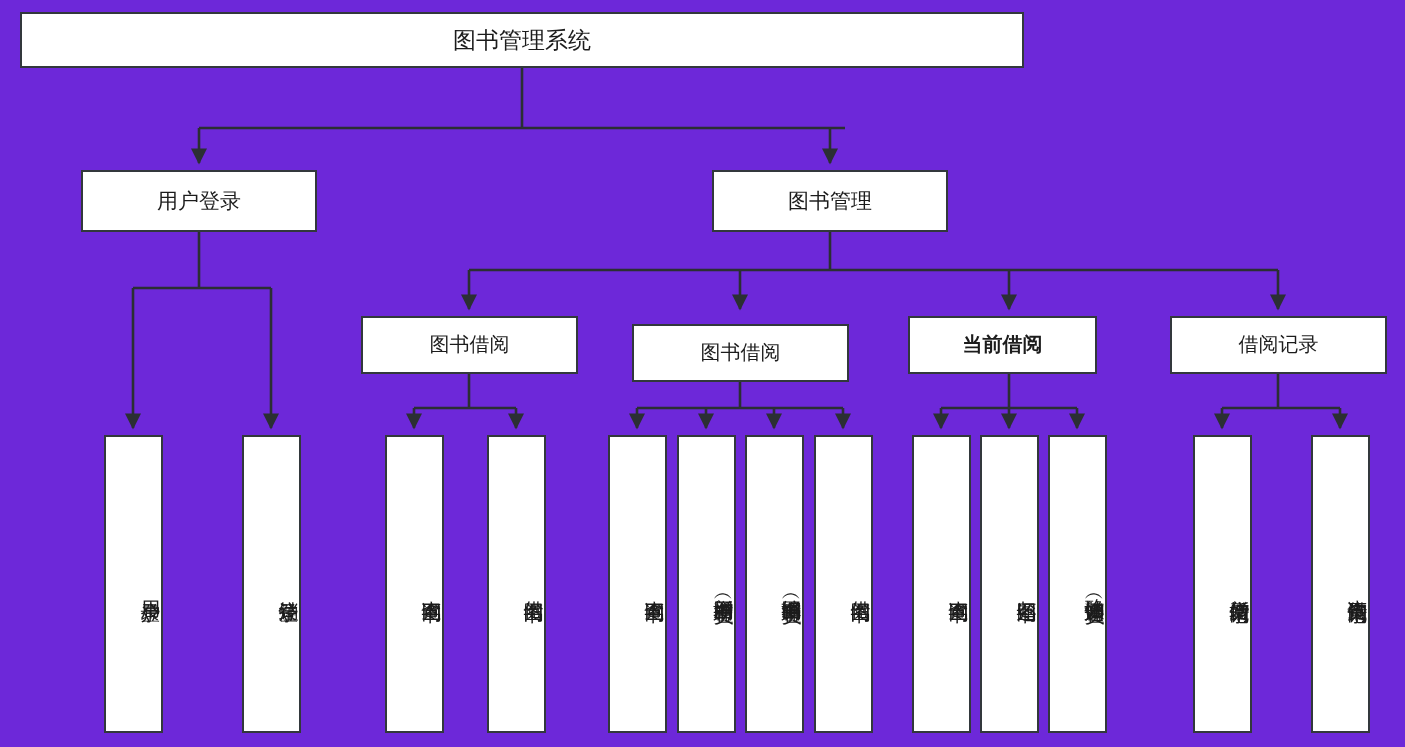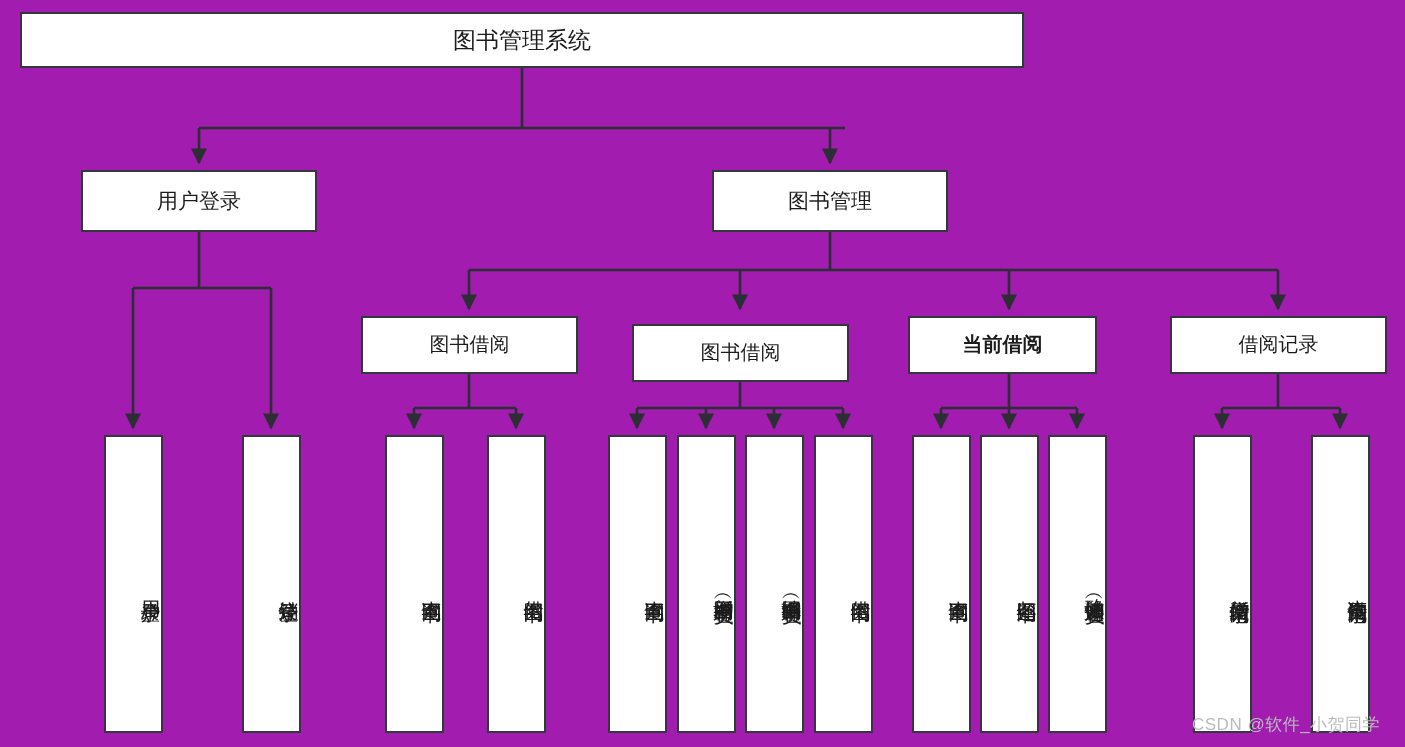--- a/index.html
+++ b/index.html
@@ -8,21 +8,21 @@
     padding: 0;
     background: #ffffff;
   }
   body {
     font-family: "Liberation Sans", "DejaVu Sans", sans-serif;
   }
   #canvas {
     position: relative;
     width: 1405px;
     height: 747px;
-    background: #a21caf;
+    background: #6d28d9;
     overflow: hidden;
   }
   #edges {
     position: absolute;
     left: 0;
     top: 0;
     width: 1405px;
     height: 747px;
     pointer-events: none;
   }
@@ -186,15 +186,14 @@
     <span class="lbl">确认归还（管理员）</span>
   </div>
 
   <div class="node leaf" style="left:1193px; top:435px; width:59px; height:298px;">
     <span class="lbl">新增借阅记录</span>
   </div>
   <div class="node leaf" style="left:1311px; top:435px; width:59px; height:298px;">
     <span class="lbl">查询借阅记录</span>
   </div>
 
-  <div class="watermark">CSDN @软件_小贺同学</div>
 
 </div>
 
 </body></html>

